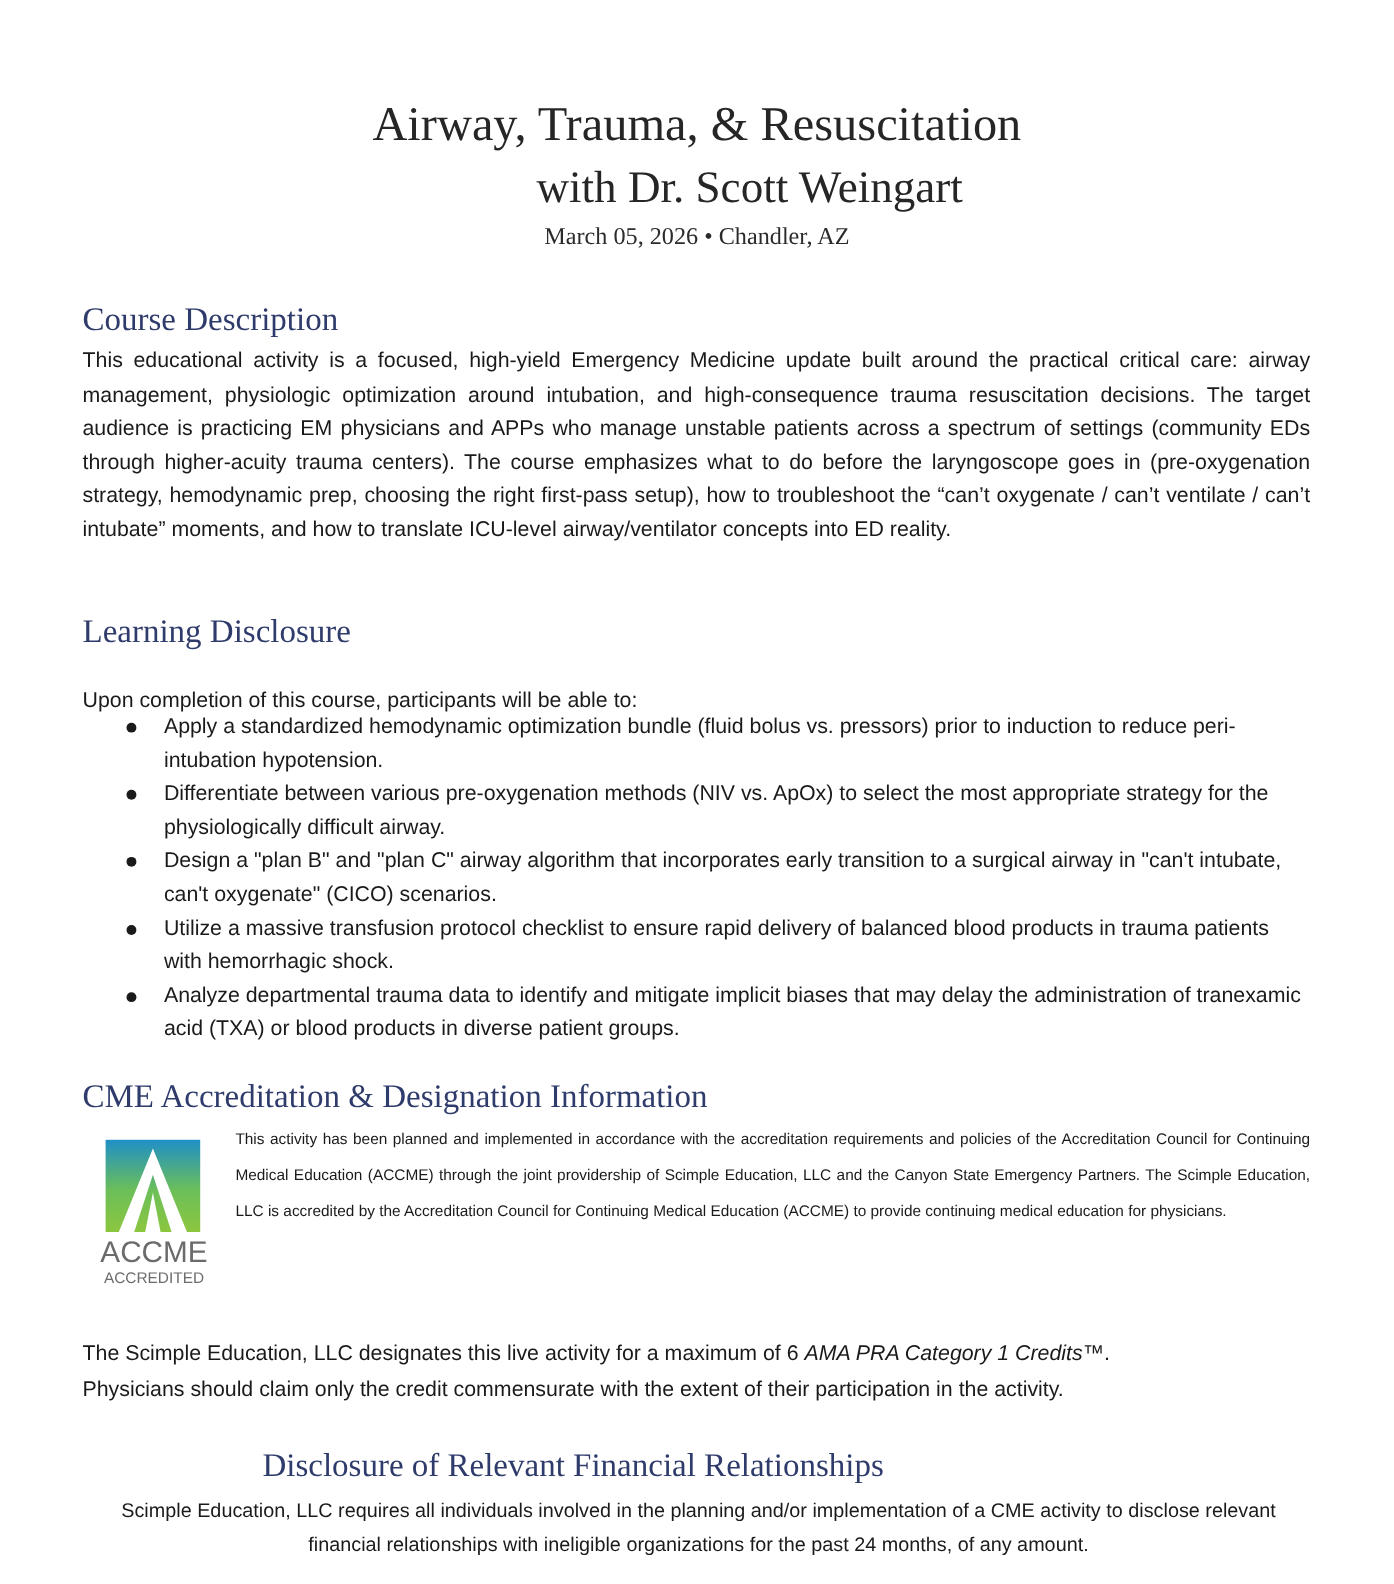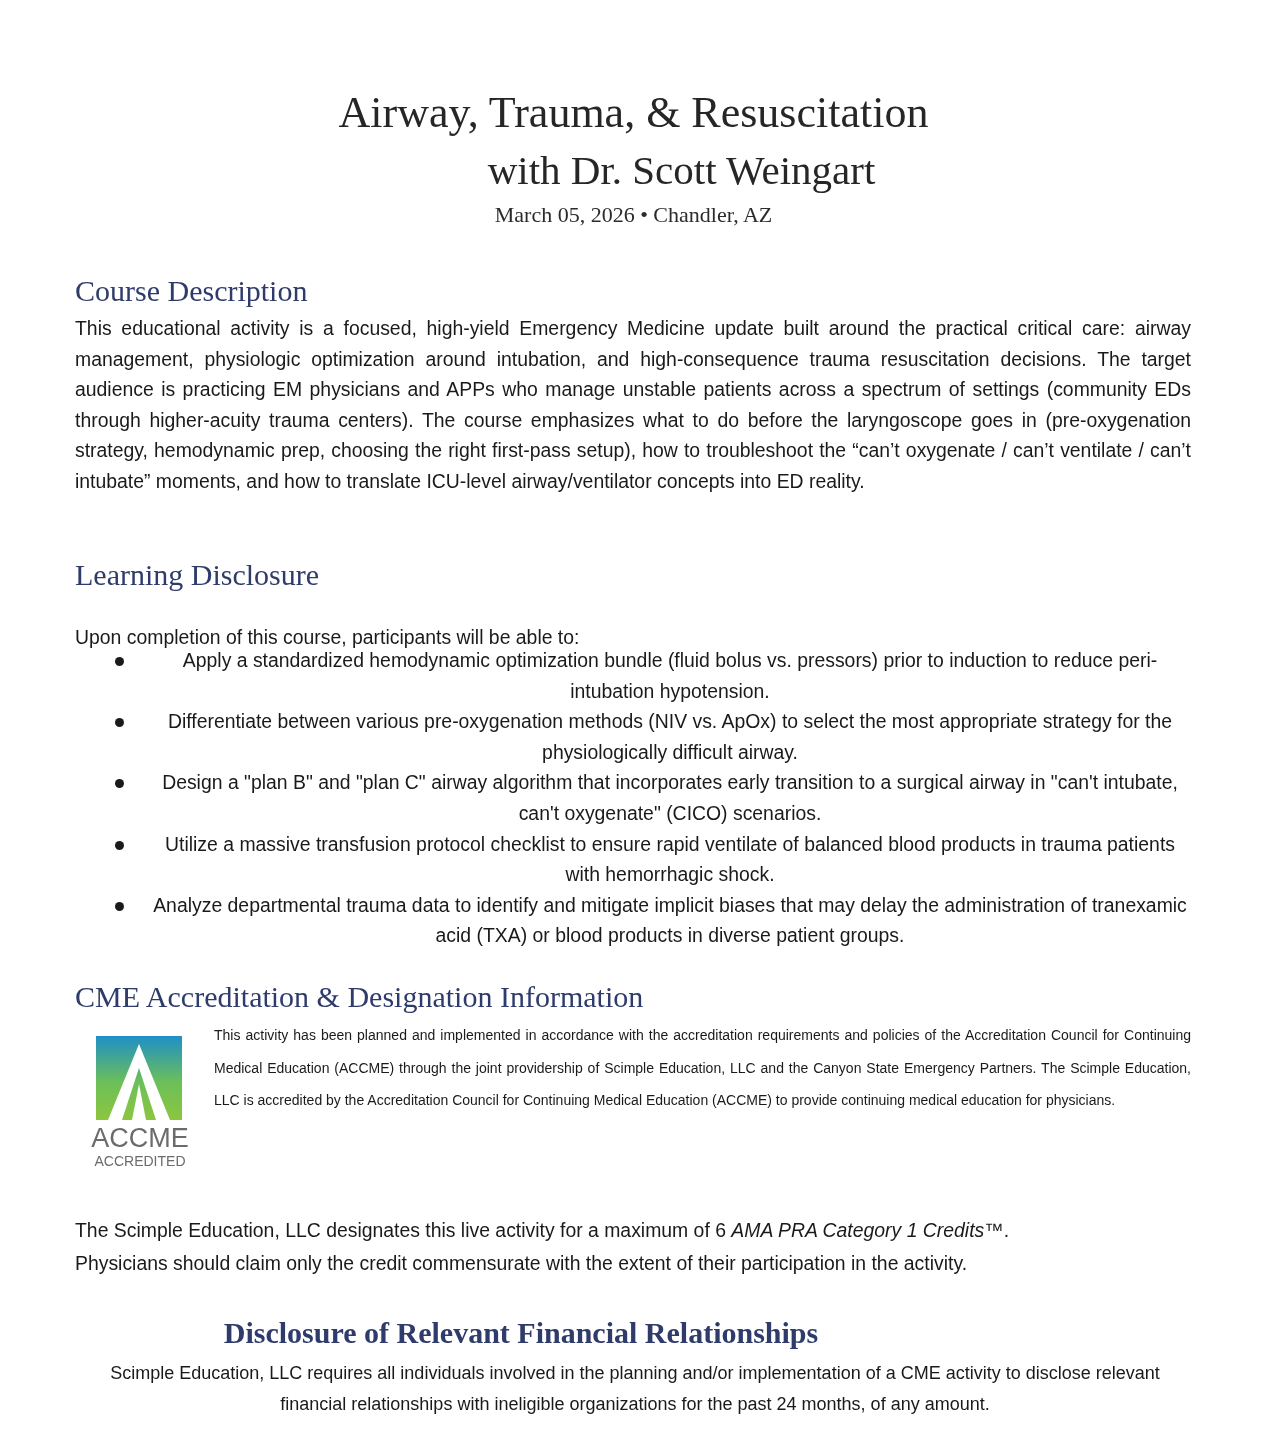--- a/index.html
+++ b/index.html
@@ -7,28 +7,28 @@
   .page { position: absolute; left: 0; top: 0; width: 1267px; height: 1440px; }
 
   .title { position: absolute; left: 0; width: 1267px; text-align: center; font-family: "Liberation Serif", serif; color: #262626; }
   .title-1 { top: 86px; font-size: 44px; line-height: 54px; }
   .title-2 { top: 143px; font-size: 41px; line-height: 54px; padding-left: 48px; }
   .subtitle { top: 200px; font-size: 22px; line-height: 30px; color: #2b2b2b; }
 
   .h2 { position: absolute; left: 75px; font-family: "Liberation Serif", serif; font-size: 30px; line-height: 36px; color: #2e3b6b; margin: 0; font-weight: normal; }
   .para { position: absolute; left: 75px; width: 1116px; font-family: "Liberation Sans", sans-serif; font-size: 19.4px; line-height: 30.6px; text-align: justify; color: #1a1a1a; margin: 0; }
 
-  .obj-list { position: absolute; left: 75px; top: 645px; width: 1116px; margin: 0; padding: 0; list-style: none; font-family: "Liberation Sans", sans-serif; font-size: 19.4px; line-height: 30.6px; text-align: center; }
+  .obj-list { position: absolute; left: 75px; top: 645px; width: 1116px; margin: 0; padding: 0; list-style: none; font-family: "Liberation Sans", sans-serif; font-size: 19.4px; line-height: 30.6px; }
   .obj-list li { position: relative; padding-left: 74px; }
   .obj-list li .bullet { position: absolute; left: 40px; top: 12px; width: 9px; height: 9px; border-radius: 50%; background: #1a1a1a; }
 
   .logo { position: absolute; left: 88px; top: 1036px; width: 110px; height: 132px; }
   .accme-para { position: absolute; left: 214px; top: 1019px; width: 977px; font-family: "Liberation Sans", sans-serif; font-size: 14px; line-height: 32.6px; text-align: justify; margin: 0; }
 
-  .center-h2 { position: absolute; left: 0; width: 1042px; text-align: center; top: 1315px; font-family: "Liberation Serif", serif; font-size: 30px; line-height: 36px; color: #2e3b6b; margin: 0; font-weight: bold; }
+  .center-h2 { position: absolute; left: 0; width: 1042px; text-align: center; top: 1315px; font-family: "Liberation Serif", serif; font-size: 30px; line-height: 36px; color: #2e3b6b; margin: 0; font-weight: normal; }
   .center-para { position: absolute; left: 90px; width: 1090px; top: 1358px; text-align: center; font-family: "Liberation Sans", sans-serif; font-size: 18px; line-height: 31px; margin: 0; }
 </style>
 </head>
 <body>
 
 <div class="page">
 
   <div class="title title-1">Airway, Trauma, &amp; Resuscitation</div>
   <div class="title title-2">with Dr. Scott Weingart</div>
   <div class="title subtitle">March 05, 2026 • Chandler, AZ</div>
@@ -36,21 +36,21 @@
   <h2 class="h2" style="top:273px;">Course Description</h2>
   <p class="para" style="top:313px;">This educational activity is a focused, high-yield Emergency Medicine update built around the practical critical care: airway management, physiologic optimization around intubation, and high-consequence trauma resuscitation decisions. The target audience is practicing EM physicians and APPs who manage unstable patients across a spectrum of settings (community EDs through higher-acuity trauma centers). The course emphasizes what to do before the laryngoscope goes in (pre-oxygenation strategy, hemodynamic prep, choosing the right first-pass setup), how to troubleshoot the “can’t oxygenate / can’t ventilate / can’t intubate” moments, and how to translate ICU-level airway/ventilator concepts into ED reality.</p>
 
   <h2 class="h2" style="top:557px;">Learning Disclosure</h2>
   <p class="para" style="top:597px;margin-top:25px;">Upon completion of this course, participants will be able to:</p>
 
   <ul class="obj-list">
     <li><span class="bullet"></span><span>Apply a standardized hemodynamic optimization bundle (fluid bolus vs. pressors) prior to induction to reduce peri-intubation hypotension.</span></li>
     <li><span class="bullet"></span><span>Differentiate between various pre-oxygenation methods (NIV vs. ApOx) to select the most appropriate strategy for the physiologically difficult airway.</span></li>
     <li><span class="bullet"></span><span>Design a "plan B" and "plan C" airway algorithm that incorporates early transition to a surgical airway in "can't intubate, can't oxygenate" (CICO) scenarios.</span></li>
-    <li><span class="bullet"></span><span>Utilize a massive transfusion protocol checklist to ensure rapid ventilate of balanced blood products in trauma patients with hemorrhagic shock.</span></li>
+    <li><span class="bullet"></span><span>Utilize a massive transfusion protocol checklist to ensure rapid delivery of balanced blood products in trauma patients with hemorrhagic shock.</span></li>
     <li><span class="bullet"></span><span>Analyze departmental trauma data to identify and mitigate implicit biases that may delay the administration of tranexamic acid (TXA) or blood products in diverse patient groups.</span></li>
   </ul>
 
   <h2 class="h2" style="top:979px;">CME Accreditation &amp; Designation Information</h2>
 
   <div class="logo">
     <svg width="110" height="132" viewBox="0 0 110 132">
       <defs>
         <linearGradient id="accmeGrad" x1="0" y1="0" x2="0" y2="1">
           <stop offset="0" stop-color="#1f8fc7"></stop>

